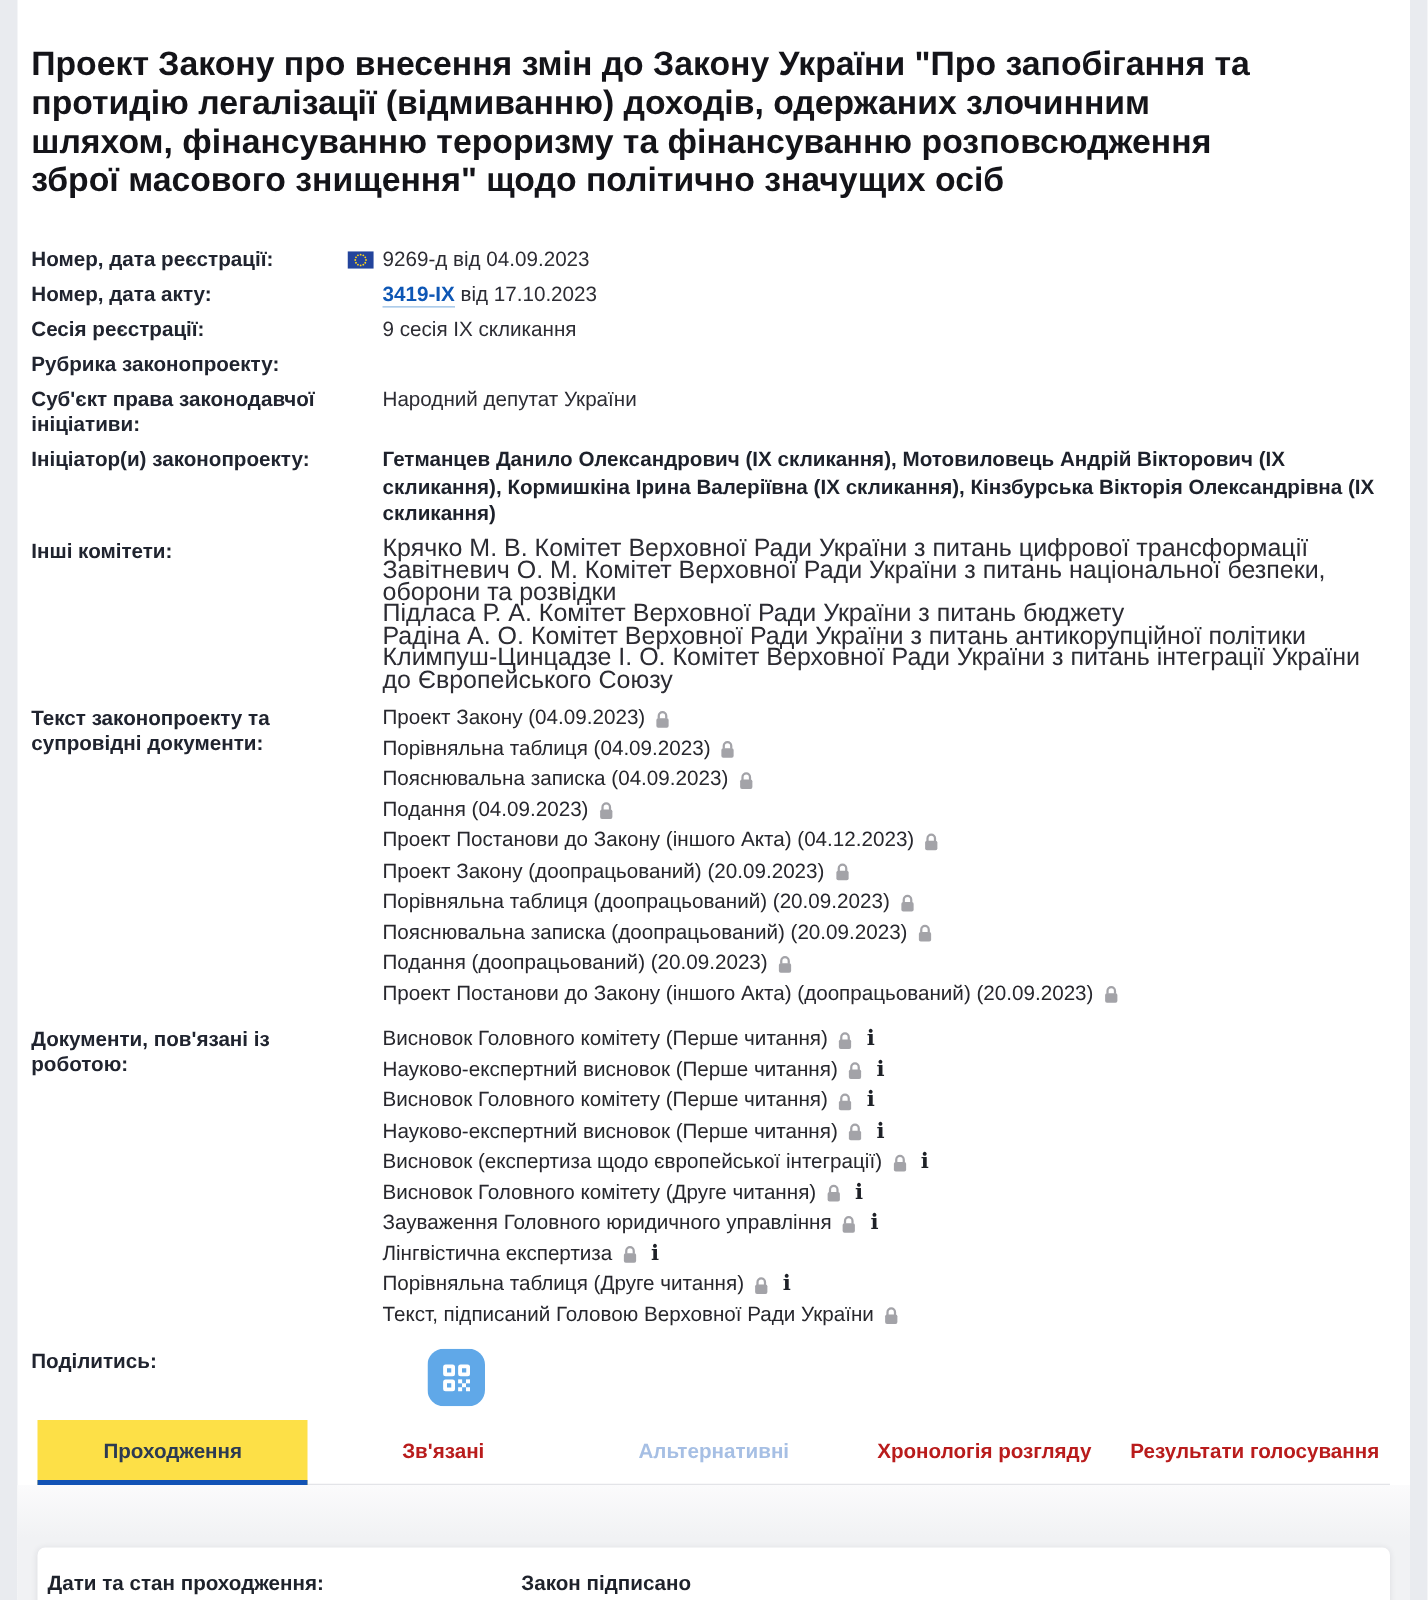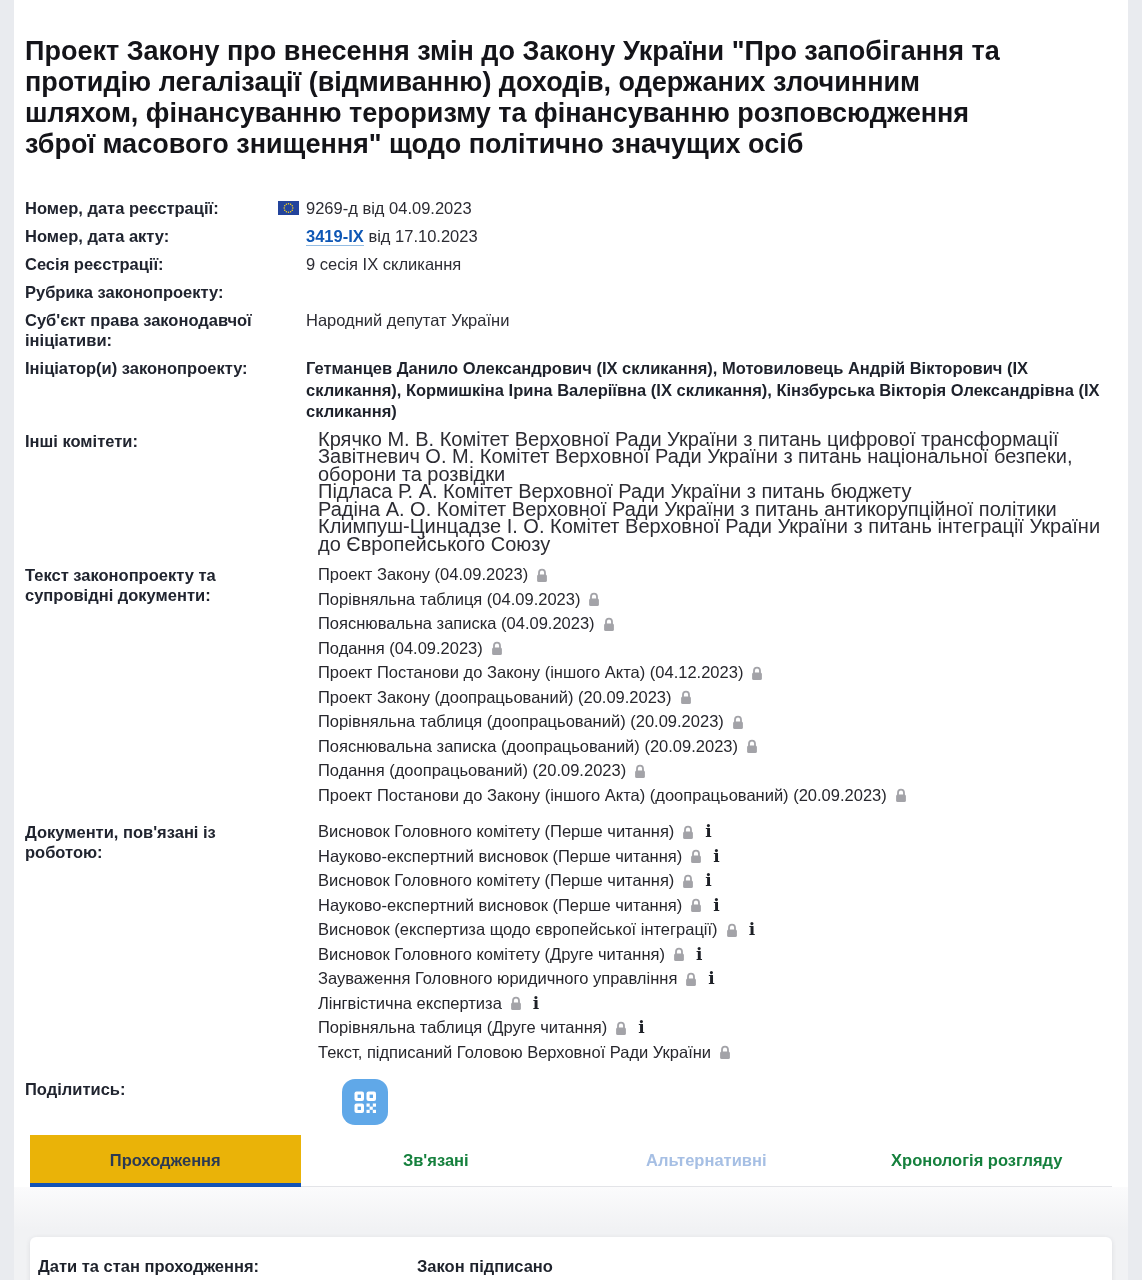--- a/index.html
+++ b/index.html
@@ -39,21 +39,21 @@
     color: #20242f;
     padding-right: 28px;
   }
   .row .value {
     font-size: 16.5px;
     line-height: 20px;
     color: #2c2c33;
     position: relative;
   }
   .row .value.bold { font-weight: 700; color: #1d212b; line-height: 21.5px; }
-  .row.gap-lg { margin-bottom: 12px; gap: 12px; }
+  .row.gap-lg { margin-bottom: 12px; }
 
   .eu-flag { position: absolute; left: -28px; top: 2.5px; display: block; }
 
   .act-link {
     color: #0e57b5;
     font-weight: 700;
     text-decoration: none;
     border-bottom: 1.5px solid #92bce4;
     cursor: pointer;
   }
@@ -102,26 +102,26 @@
     background: #e3e4e8;
   }
   .tab {
     flex: 1;
     position: relative;
     z-index: 1;
     text-align: center;
     padding: 16px 0 13px;
     font-size: 16.5px;
     font-weight: 700;
-    color: #15803d;
+    color: #b91c1c;
     border-bottom: 4px solid transparent;
     cursor: pointer;
   }
   .tab.active {
-    background: #eab308;
+    background: #fde047;
     color: #2c3a52;
     border-bottom-color: #1253b5;
   }
   .tab.disabled { color: #a6bfe4; cursor: default; }
 
   .bottom {
     flex: 1;
     background: linear-gradient(180deg, #fbfbfc 0px, #f1f2f4 42px, #f1f2f4 100%);
     padding: 50px 16px 0;
   }
@@ -376,20 +376,21 @@
               </svg></button></div>
         </div>
       </div>
   </div>
 
   <div class="tabs">
       <div class="tab active">Проходження</div>
       <div class="tab">Зв'язані</div>
       <div class="tab disabled">Альтернативні</div>
       <div class="tab">Хронологія розгляду</div>
+      <div class="tab">Результати голосування</div>
     </div>
 
   <div class="bottom">
     <div class="card">
       <div class="trow head">
         <div>Дати та стан проходження:</div>
         <div>Закон підписано</div>
       </div>
 
     </div>

